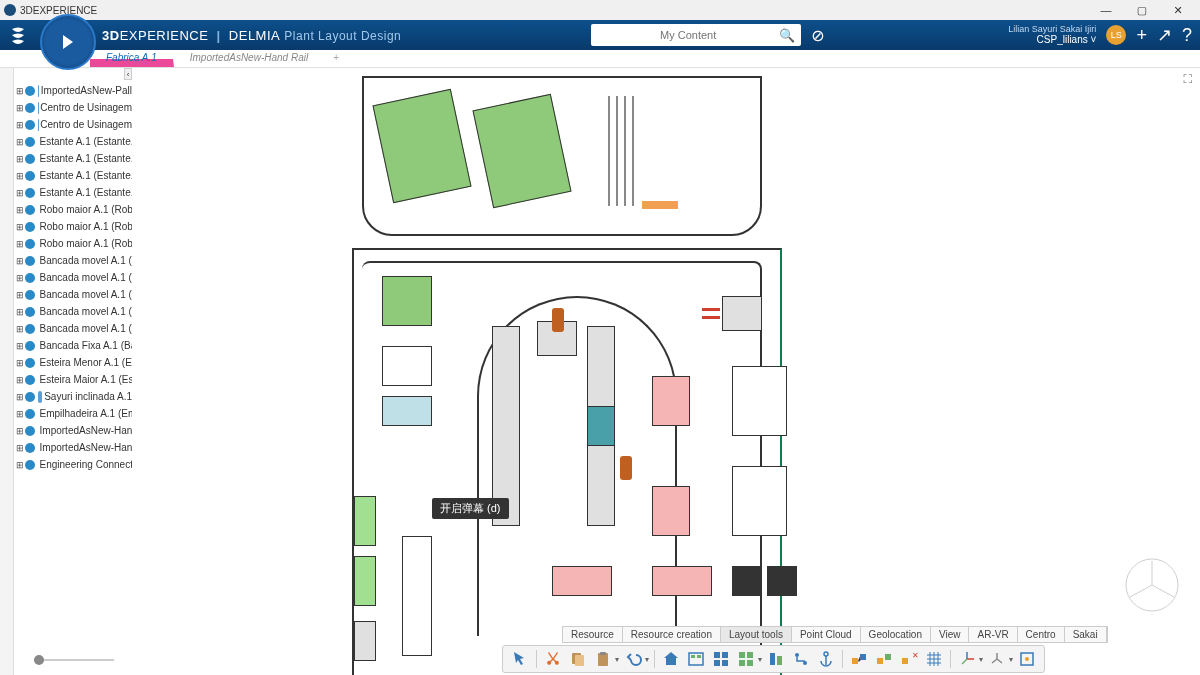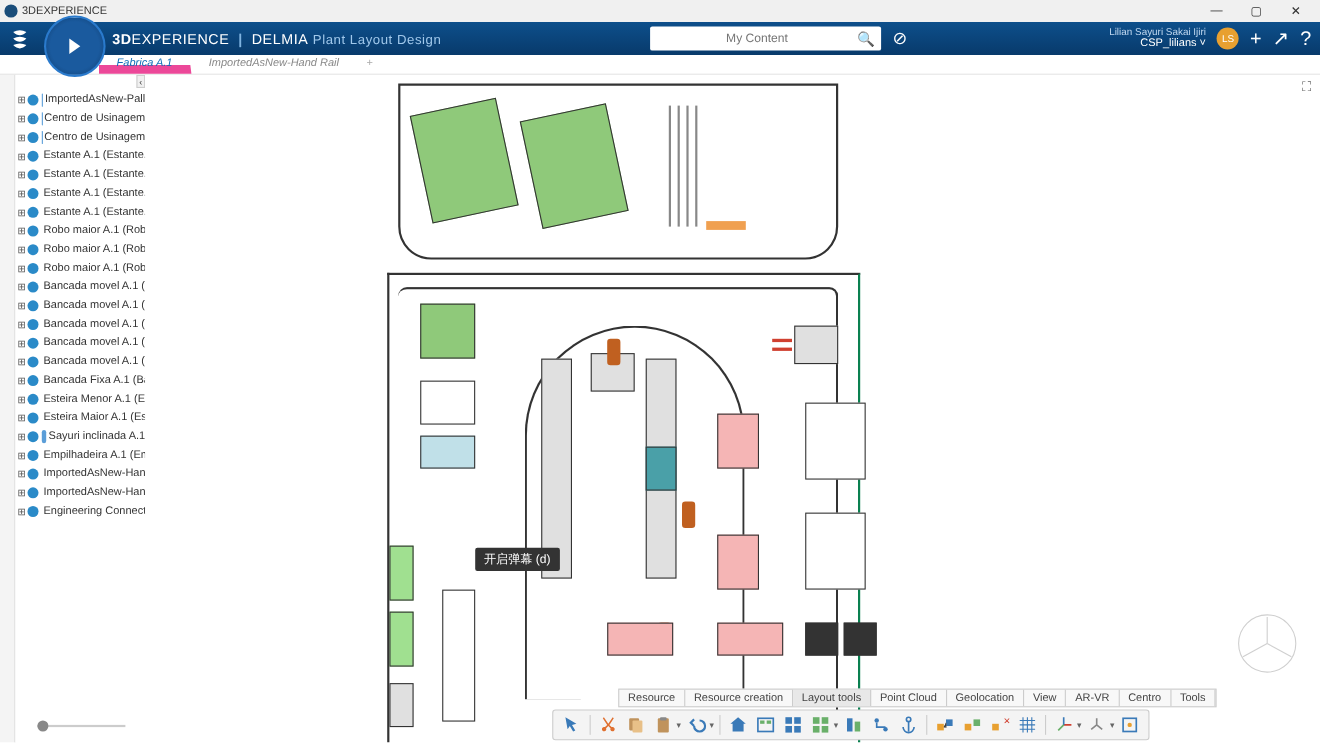--- a/index.html
+++ b/index.html
@@ -437,21 +437,21 @@
 
     <div class="bottom-tabs" id="bottom-tabs">
         <div class="btab">Resource</div>
         <div class="btab">Resource creation</div>
         <div class="btab active">Layout tools</div>
         <div class="btab">Point Cloud</div>
         <div class="btab">Geolocation</div>
         <div class="btab">View</div>
         <div class="btab">AR-VR</div>
         <div class="btab">Centro</div>
-        <div class="btab">Tools</div>
+        <div class="btab">Sakai</div>
       </div>
 
     <div class="toolbar">
       <div class="tbtn">
           <svg viewBox="0 0 18 18">
             <path fill="#3a7ab8" d="M3 2l10 6-4 1 3 5-2 1-3-5-2 3z"></path>
           </svg>
         </div>
       <div class="tsep"></div>
       <div class="tbtn">

